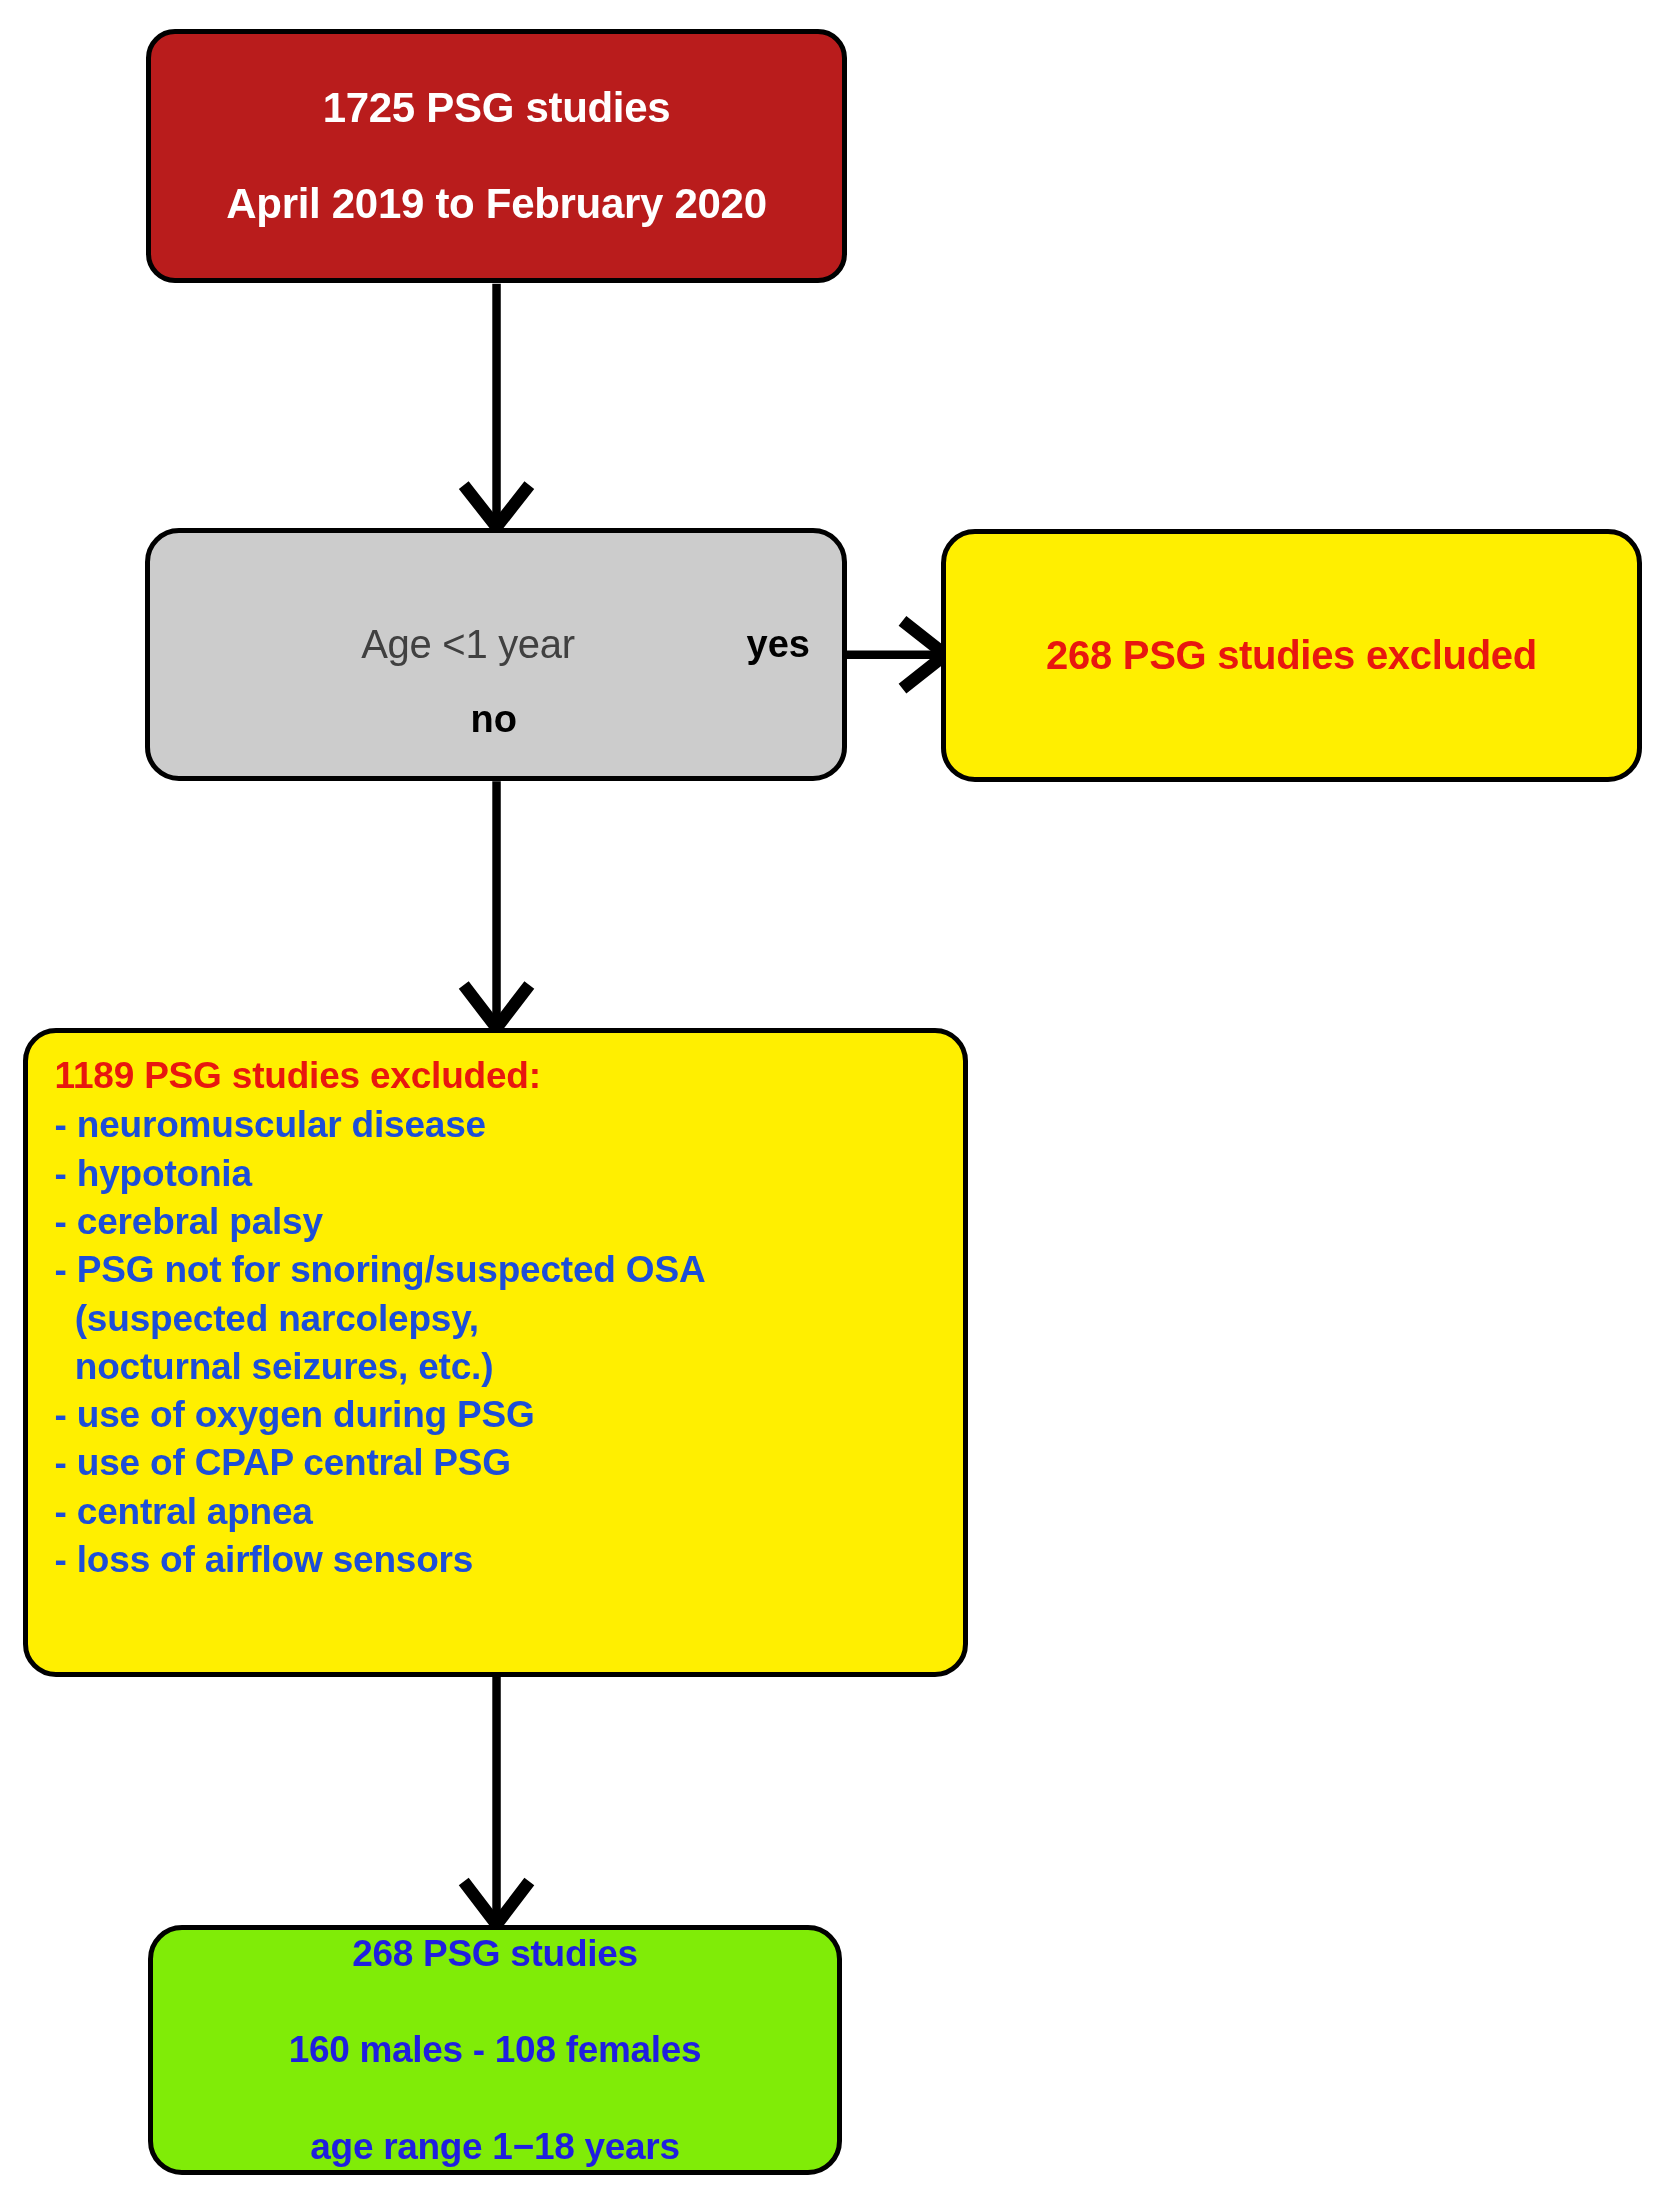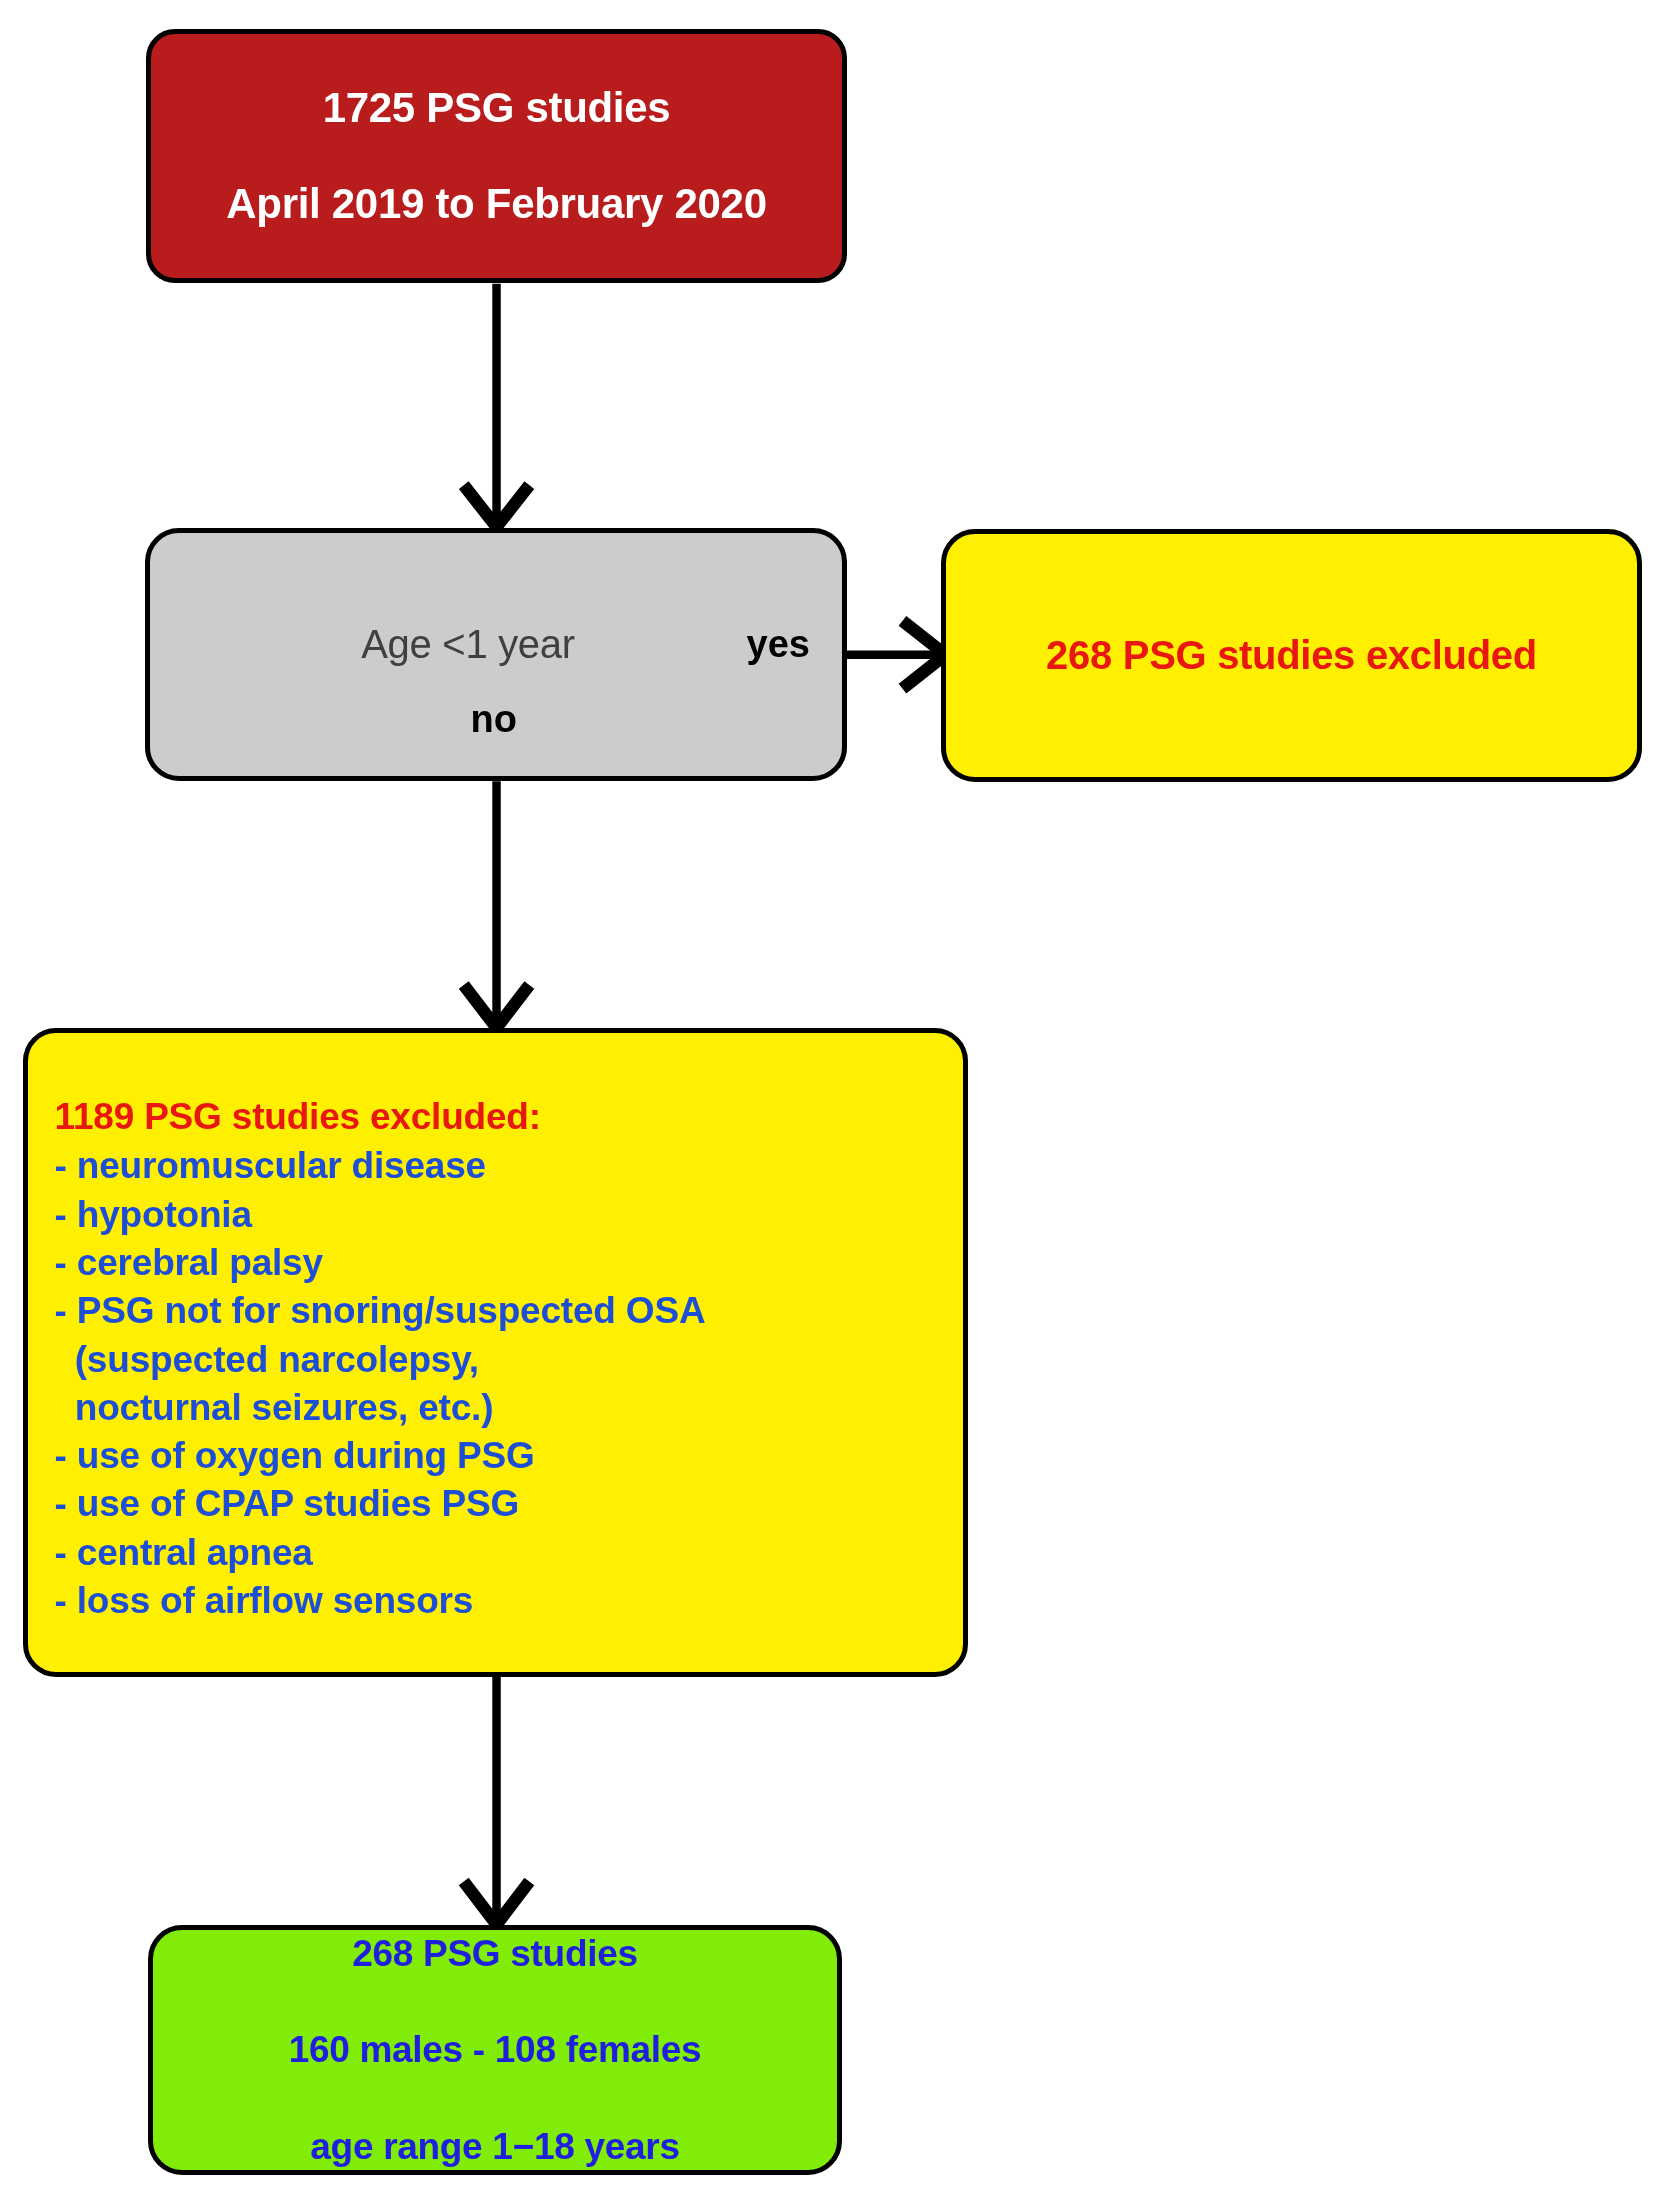--- a/index.html
+++ b/index.html
@@ -113,21 +113,21 @@
   
   #node-exclusions {
     left: 22.6px;
     top: 1028px;
     width: 945px;
     height: 649px;
     background: #ffef00;
     border-radius: 33px;
     align-items: flex-start;
     justify-content: flex-start;
-    padding: 65px 0 0 27px;
+    padding: 24px 0 0 27px;
   }
   #node-exclusions .heading {
     color: #e8170f;
     font-size: 37px;
     font-weight: bold;
     letter-spacing: -0.2px;
     line-height: 1.0;
     margin-bottom: 12.4px;
   }
   #node-exclusions .item {
@@ -215,21 +215,21 @@
 
   <div class="node" id="node-exclusions">
     <div class="heading">1189 PSG studies excluded:</div>
     <div class="item">- neuromuscular disease</div>
     <div class="item">- hypotonia</div>
     <div class="item">- cerebral palsy</div>
     <div class="item">- PSG not for snoring/suspected OSA</div>
     <div class="item">  (suspected narcolepsy,</div>
     <div class="item">  nocturnal seizures, etc.)</div>
     <div class="item">- use of oxygen during PSG</div>
-    <div class="item">- use of CPAP studies PSG</div>
+    <div class="item">- use of CPAP central PSG</div>
     <div class="item">- central apnea</div>
     <div class="item">- loss of airflow sensors</div>
   </div>
 
   <div class="node" id="node-included">
     <div class="line">268 PSG studies</div>
     <div class="line">160 males - 108 females</div>
     <div class="line">age range 1−18 years</div>
   </div>
 

